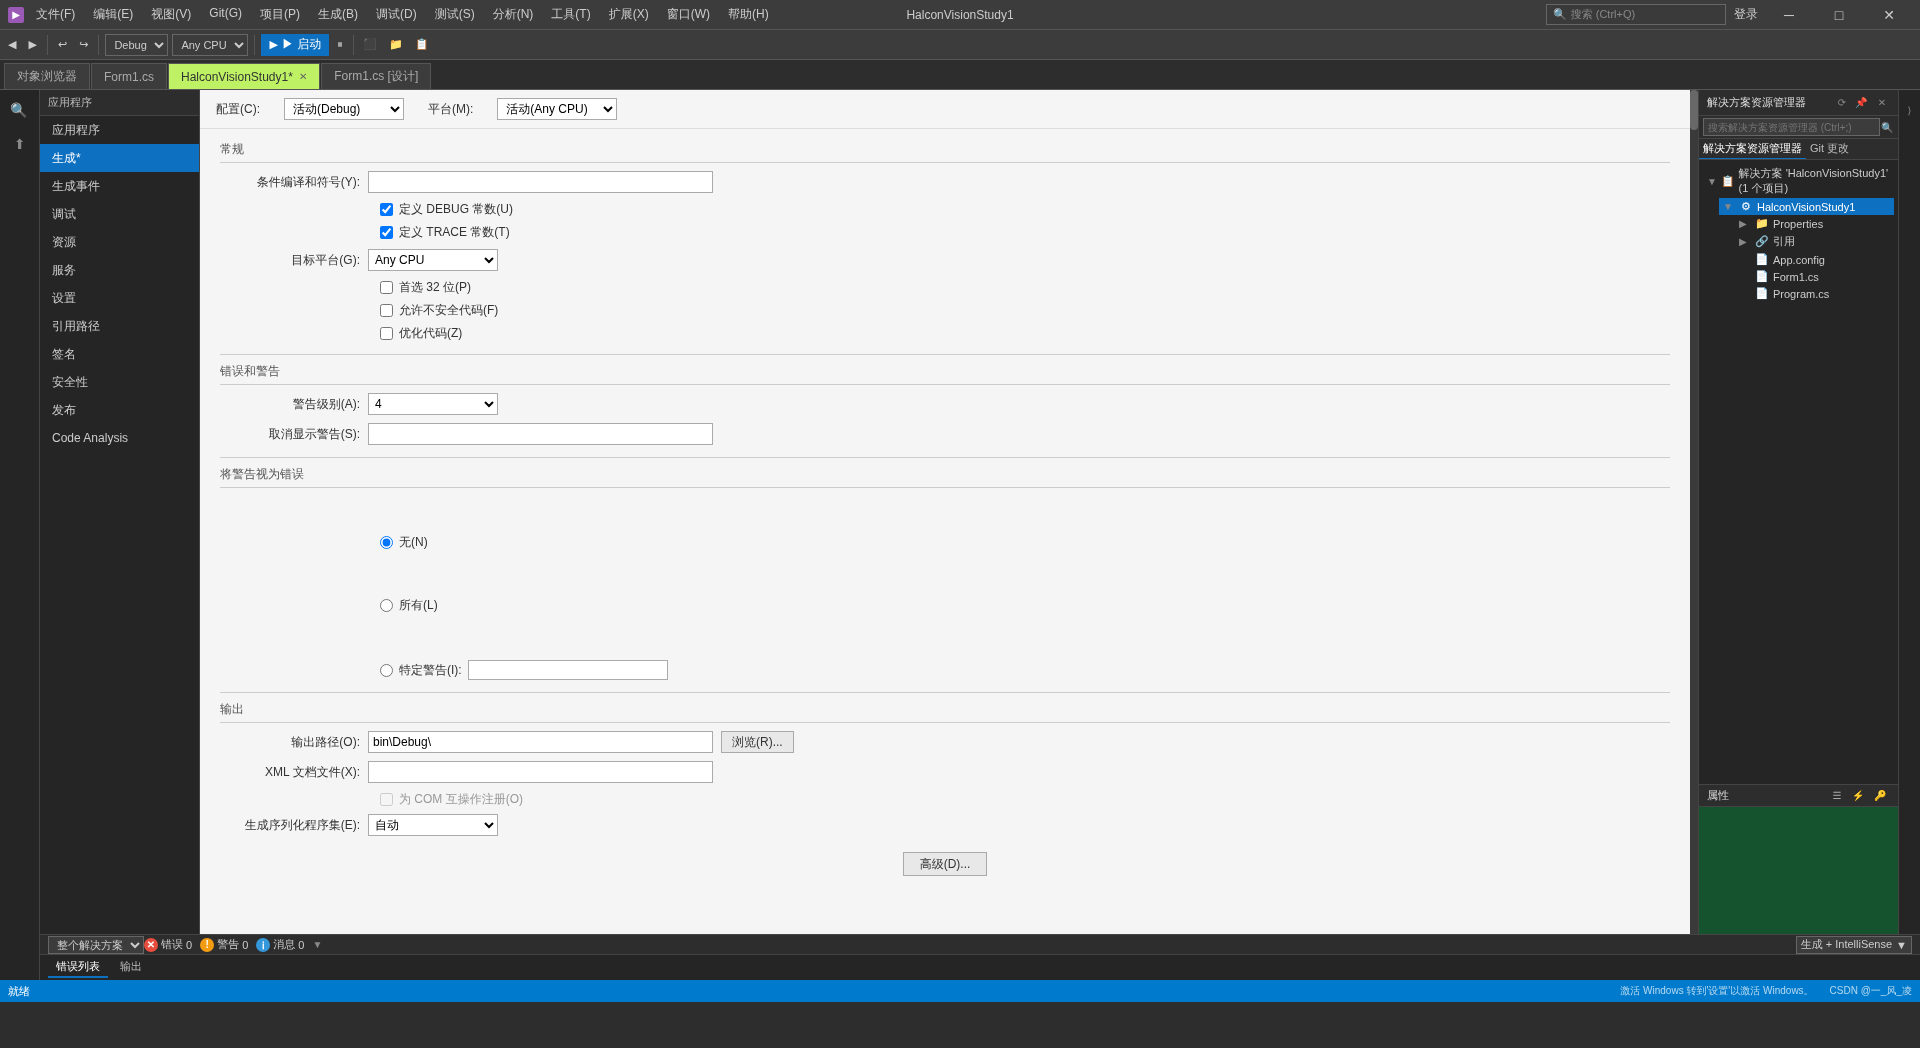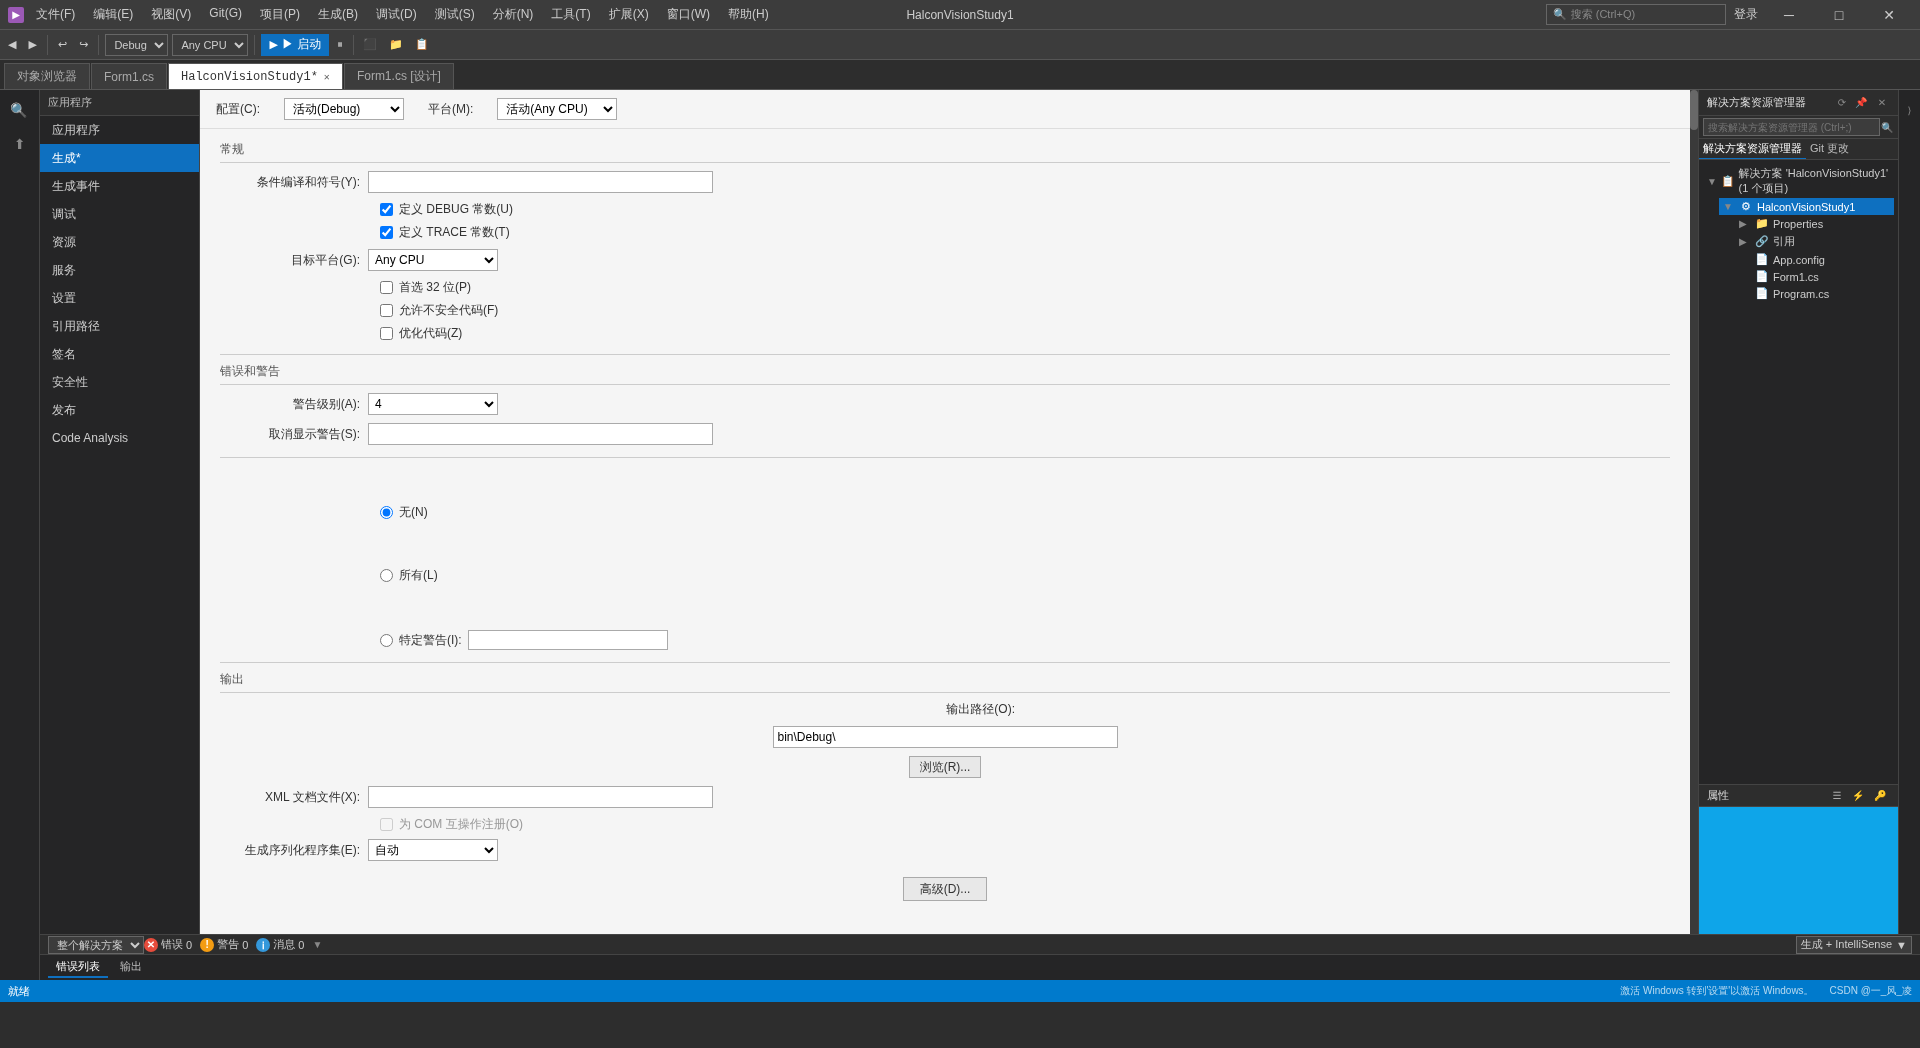--- a/index.html
+++ b/index.html
@@ -155,24 +155,23 @@
       border-bottom: none;
       color: #aaa;
       font-size: 12px;
       display: flex;
       align-items: center;
       gap: 6px;
       cursor: pointer;
       margin-right: 1px;
     }
     .tab.active {
-      background: #ffffff;
+      background: #bef264;
       color: #333;
       border-color: #555;
-      font-family: Liberation Mono, monospace;
     }
     .tab-close {
       font-size: 10px;
       color: #888;
       cursor: pointer;
     }
     .tab.active .tab-close { color: #666; }
 
     
     .left-sidebar {
@@ -341,21 +340,20 @@
       border: none;
       border-top: 1px solid #ccc;
       margin: 8px 0;
     }
 
     .output-path-row {
       display: flex;
       align-items: center;
       margin-bottom: 8px;
       gap: 8px;
-      flex-direction: column;
     }
     .browse-btn {
       height: 22px;
       background: #e8e8e8;
       border: 1px solid #aaa;
       font-size: 12px;
       padding: 0 10px;
       cursor: pointer;
       color: #333;
     }
@@ -415,21 +413,21 @@
     }
     .tree-item.selected { background: #0e70c0; color: white; }
     .tree-arrow { width: 12px; font-size: 10px; color: #888; }
     .tree-icon { width: 14px; text-align: center; font-size: 11px; }
     .tree-label { font-size: 11px; }
     .tree-children { padding-left: 16px; }
 
     
     .properties-panel {
       height: 150px;
-      background: #0ea5e9;
+      background: #14532d;
       border-top: 1px solid #444;
     }
     .properties-header {
       height: 22px;
       background: #2d2d2d;
       display: flex;
       align-items: center;
       padding: 0 8px;
       font-size: 11px;
       color: #bbb;
@@ -788,20 +786,21 @@
 
             <div class="field-row">
               <span class="field-label">取消显示警告(S):</span>
               <input type="text" class="field-input" value="" style="">
             </div>
           </div>
 
           <hr class="horizontal-line">
 
           <div class="subsection">
+            <div class="section-title">将警告视为错误</div>
 
             <div class="radio-row">
               <input type="radio" name="warnerr" id="r-none" checked="" style="">
               <label for="r-none" class="radio-label">无(N)</label>
             </div>
             <div class="radio-row">
               <input type="radio" name="warnerr" id="r-all" style="">
               <label for="r-all" class="radio-label">所有(L)</label>
             </div>
             <div class="radio-row">

